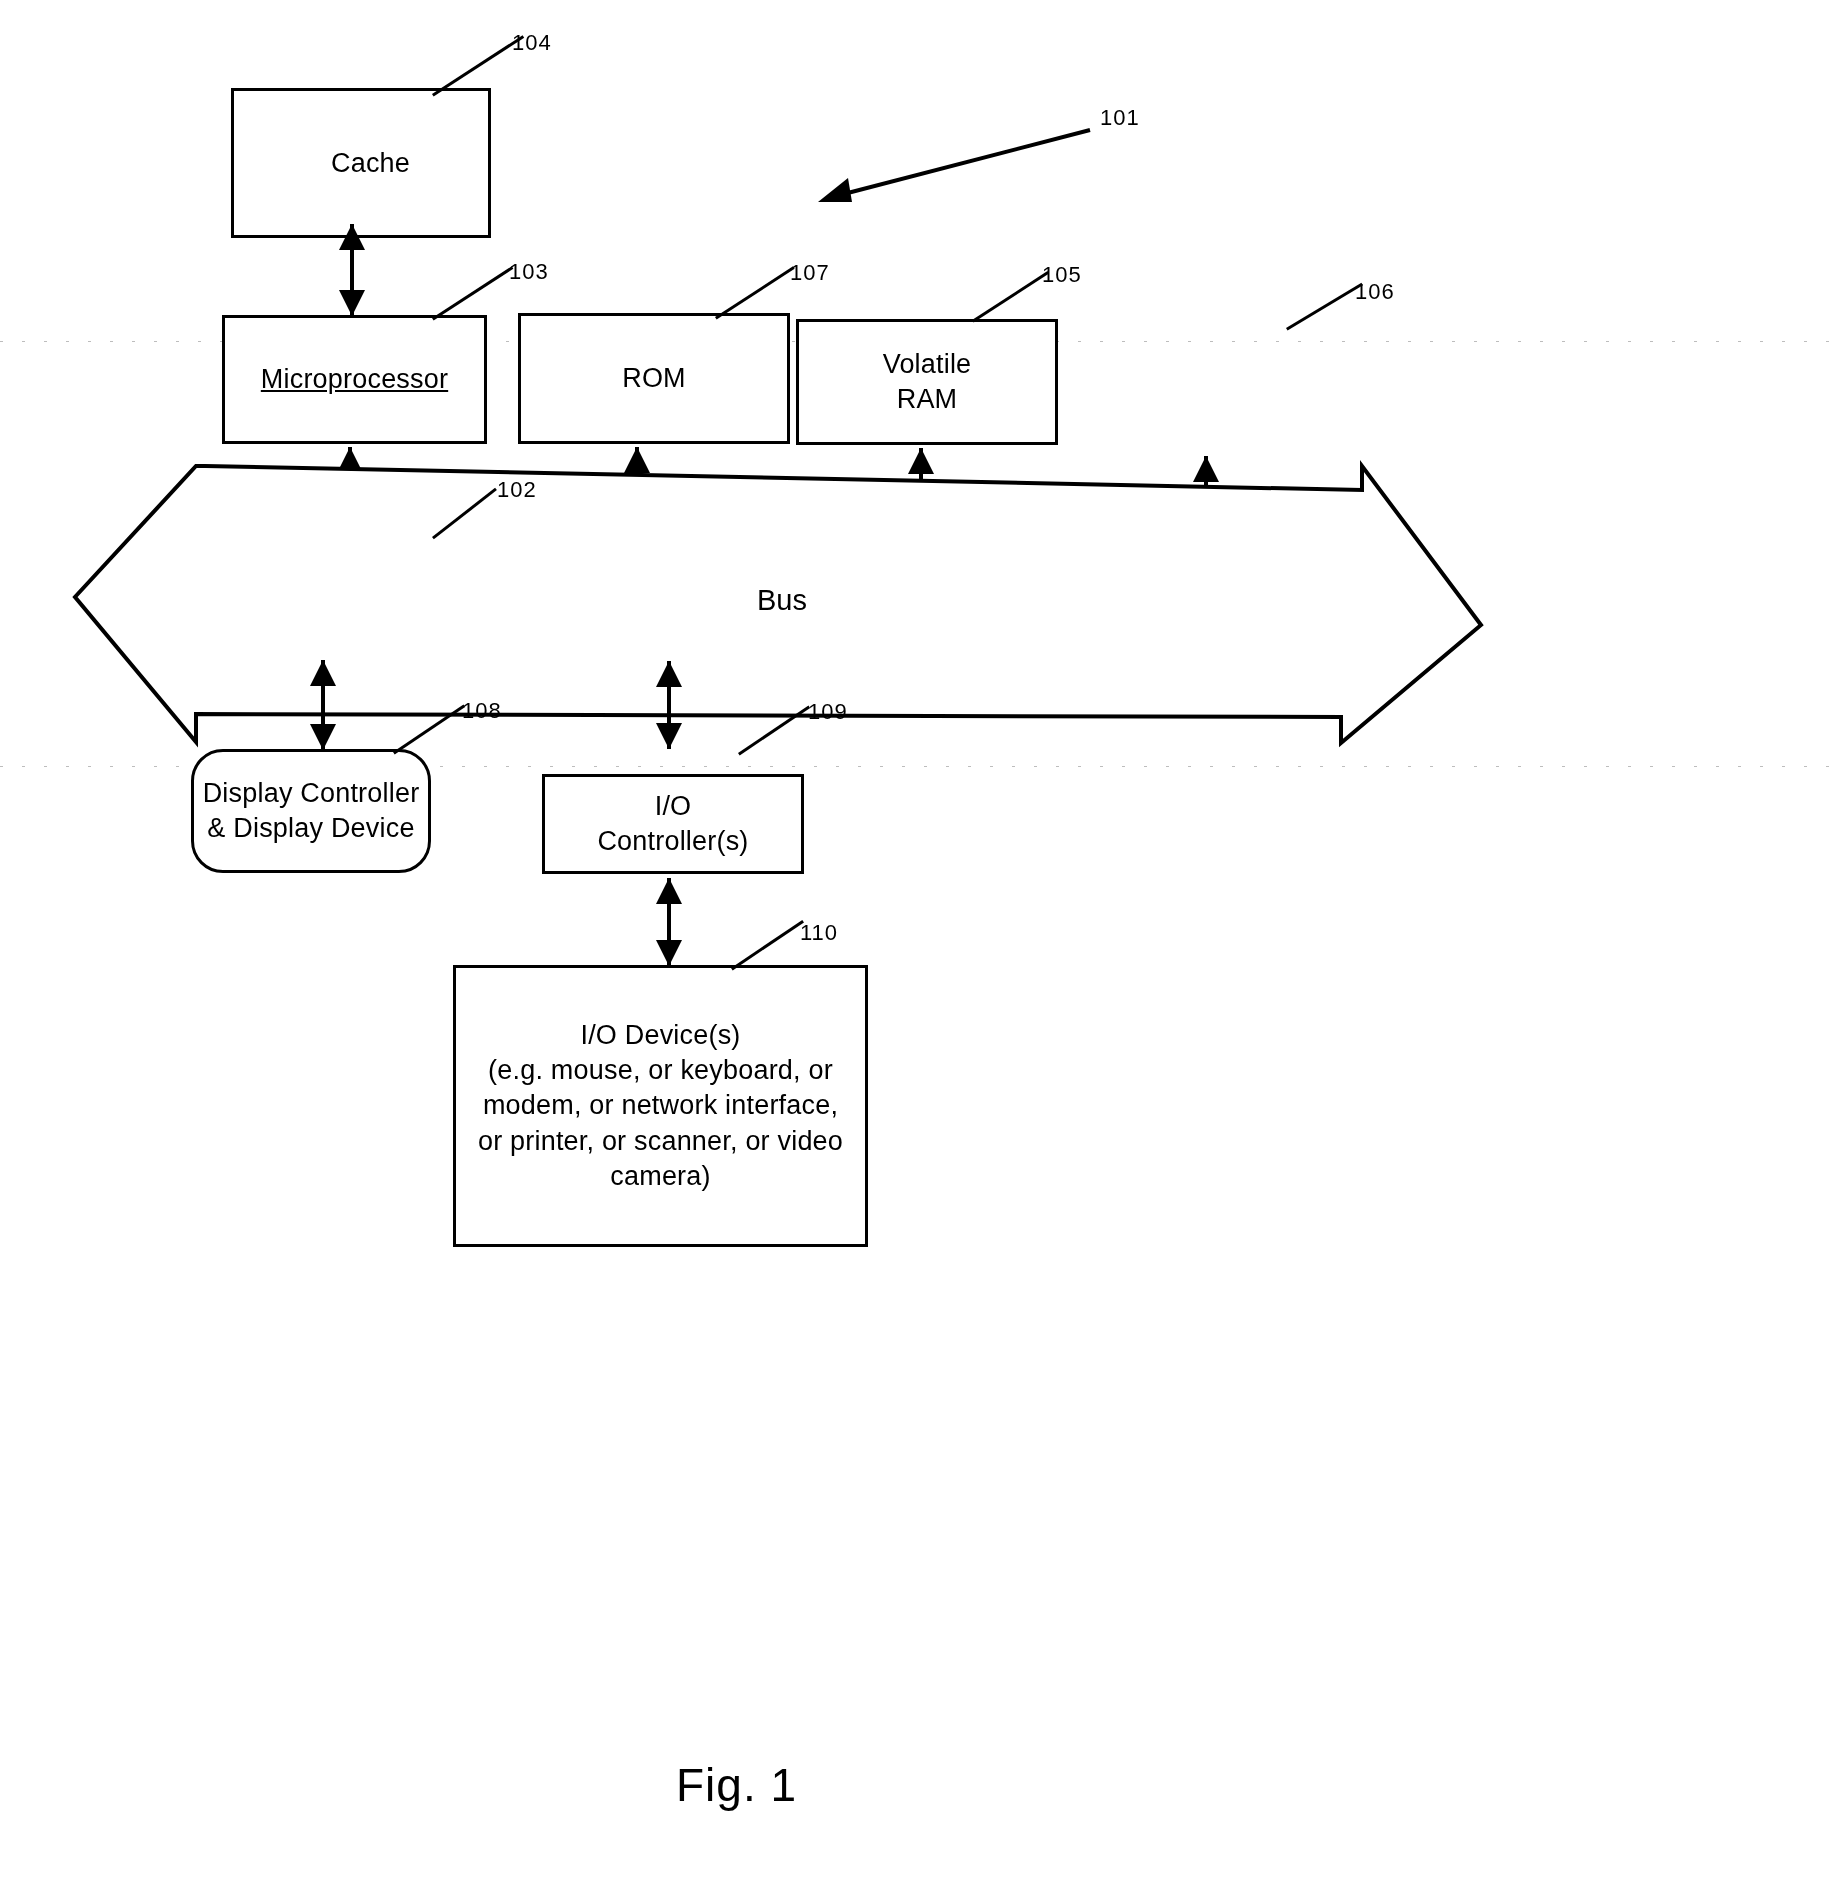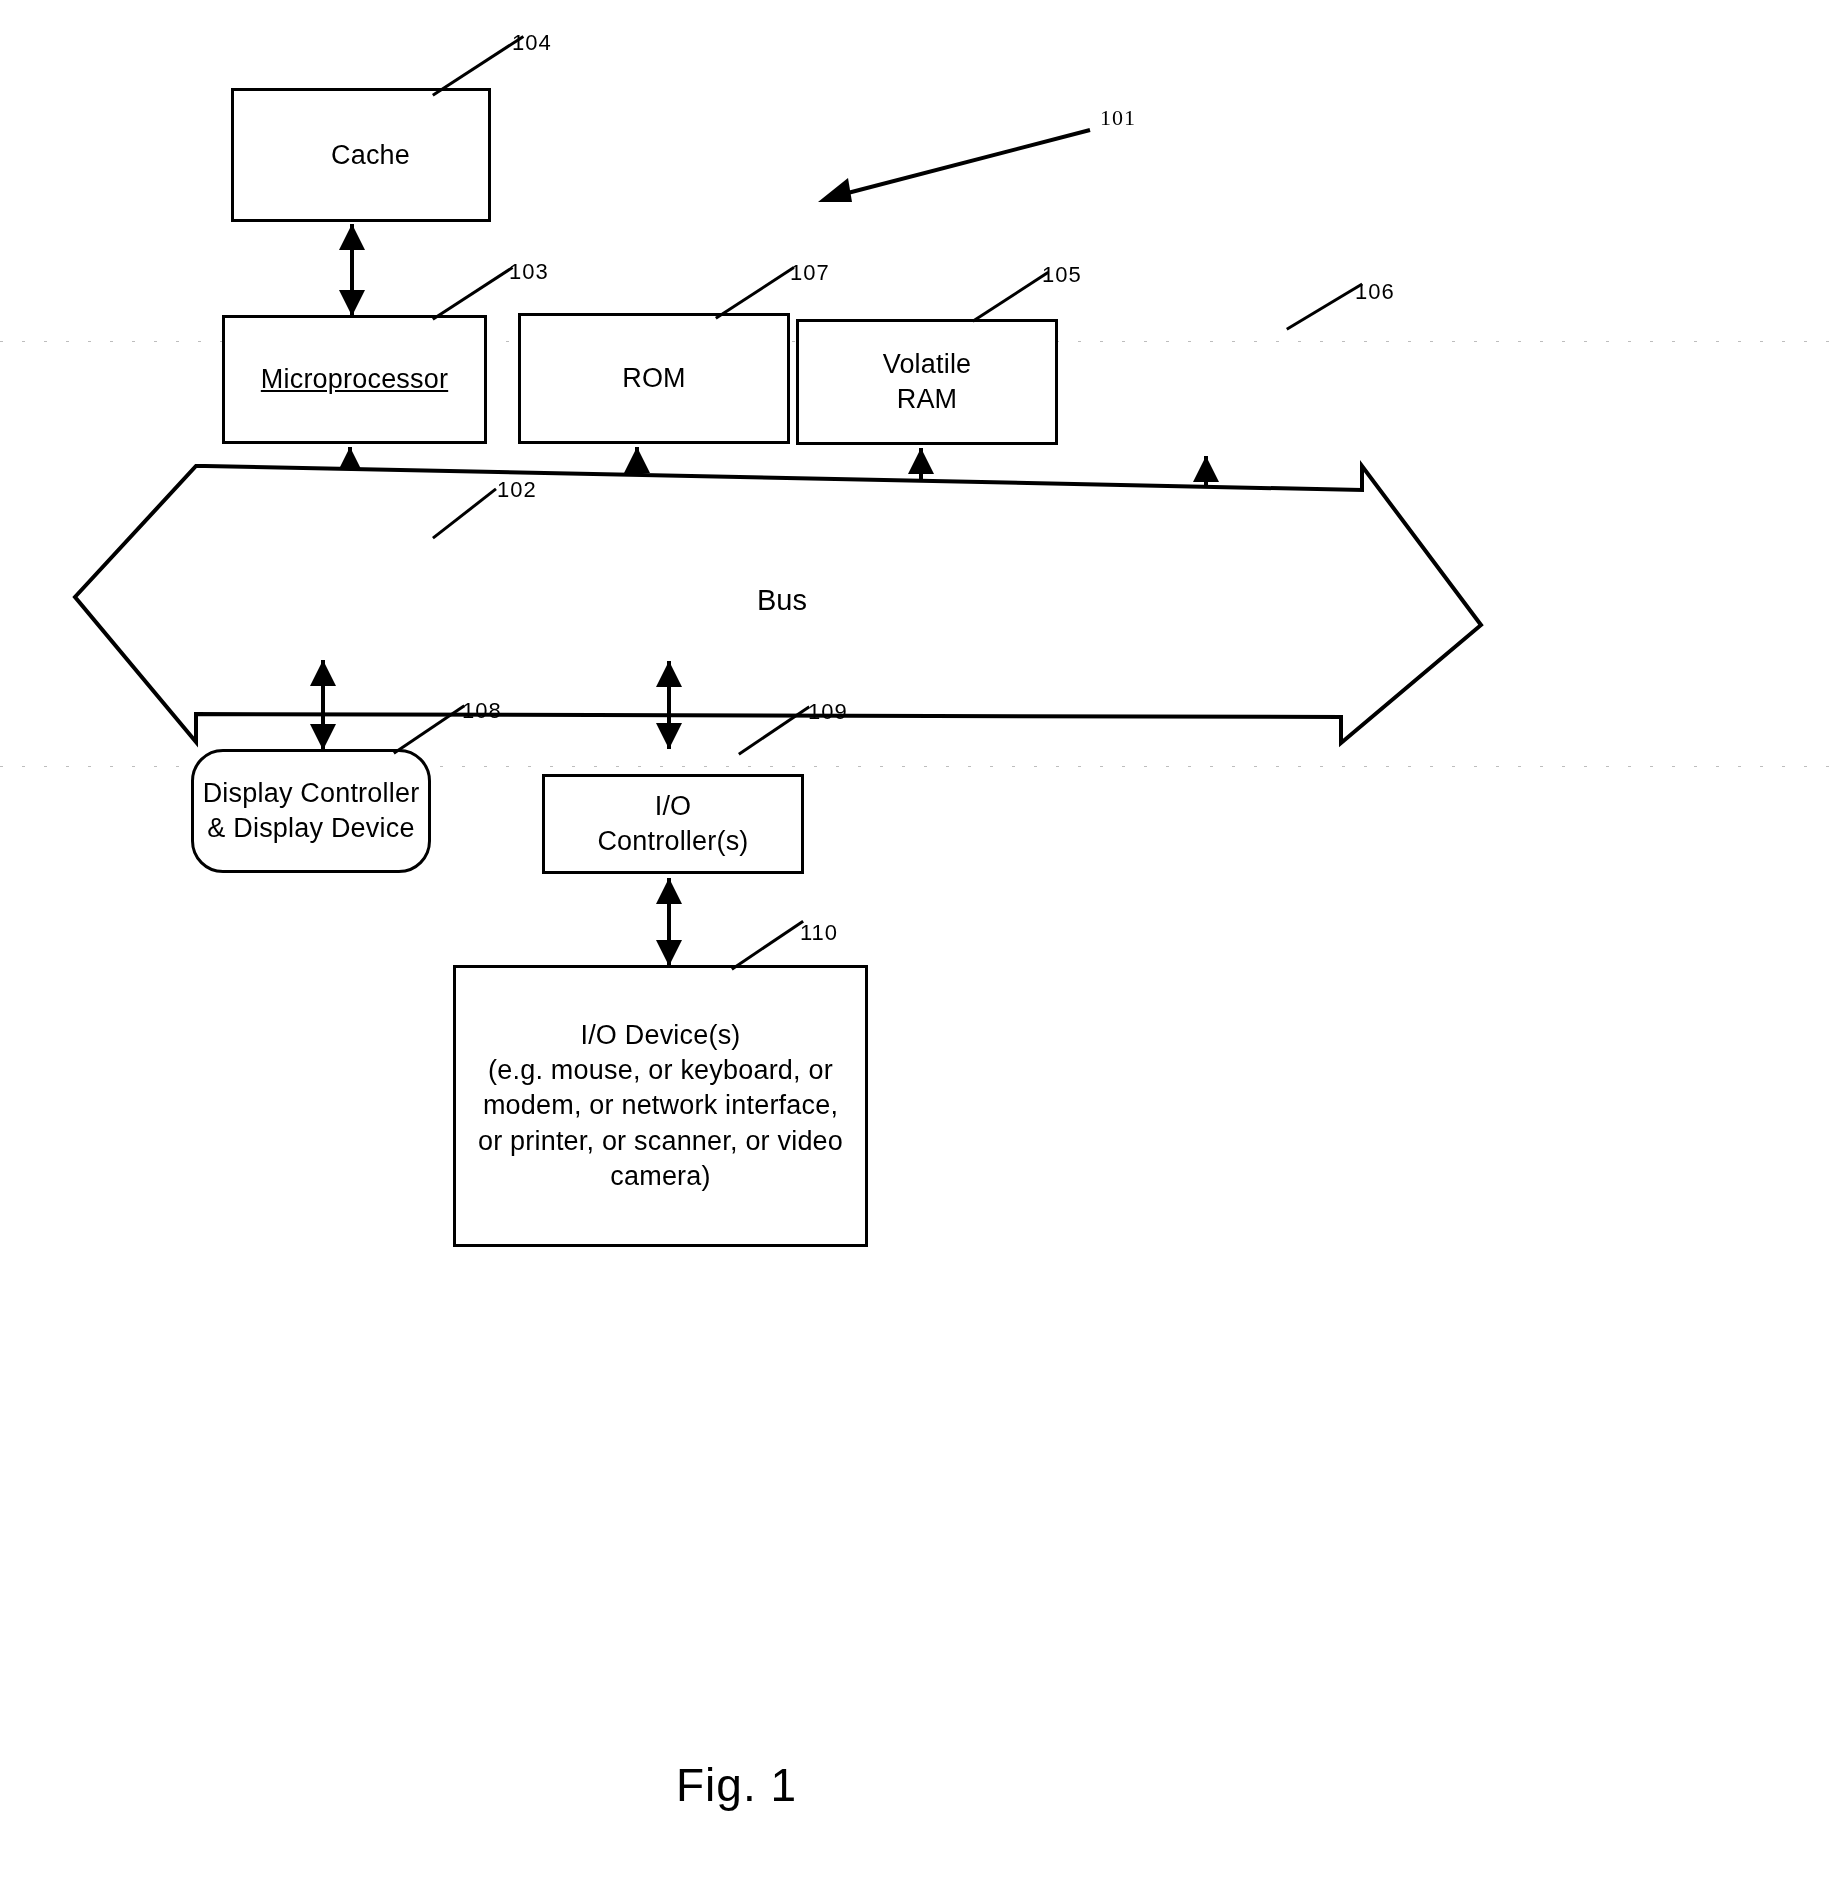--- a/index.html
+++ b/index.html
@@ -24,33 +24,33 @@
   .diag-arrow{position:absolute;}
 </style>
 </head>
 <body>
 
 <div id="sheet">
 
   <div class="scanline" style="top:341px;"></div>
   <div class="scanline" style="top:766px;"></div>
 
-  <div class="box" style="left:231px;top:88px;width:260px;height:134px;padding-left:19px;">
+  <div class="box" style="left:231px;top:88px;width:260px;height:150px;padding-left:19px;">
     <span>Cache</span>
   </div>
   <div class="ref" style="left:512px;top:30px;">104</div>
   <div class="lead" style="left:432px;top:94px;width:108px;transform:rotate(-33deg);"></div>
 
   <div class="arrow" style="left:339px;top:224px;height:92px;">
     <div class="shaft"></div>
     <div class="head up"></div>
     <div class="head dn"></div>
   </div>
 
-  <div class="ref" style="left:1100px;top:105px;font-family:Liberation Serif, serif;">101</div>
+  <div class="ref" style="left:1100px;top:105px;">101</div>
   <svg class="diag-arrow" width="300" height="120" style="left:800px;top:110px;">
     <line x1="290" y1="20" x2="40" y2="85" stroke="#000" stroke-width="4"></line>
     <polygon points="18,92 48,68 52,92" fill="#000"></polygon>
   </svg>
 
   <div class="box" style="left:222px;top:315px;width:265px;height:129px;text-decoration:underline;">
     <span>Microprocessor</span>
   </div>
   <div class="ref" style="left:509px;top:259px;">103</div>
   <div class="lead" style="left:432px;top:318px;width:95px;transform:rotate(-33deg);"></div>

